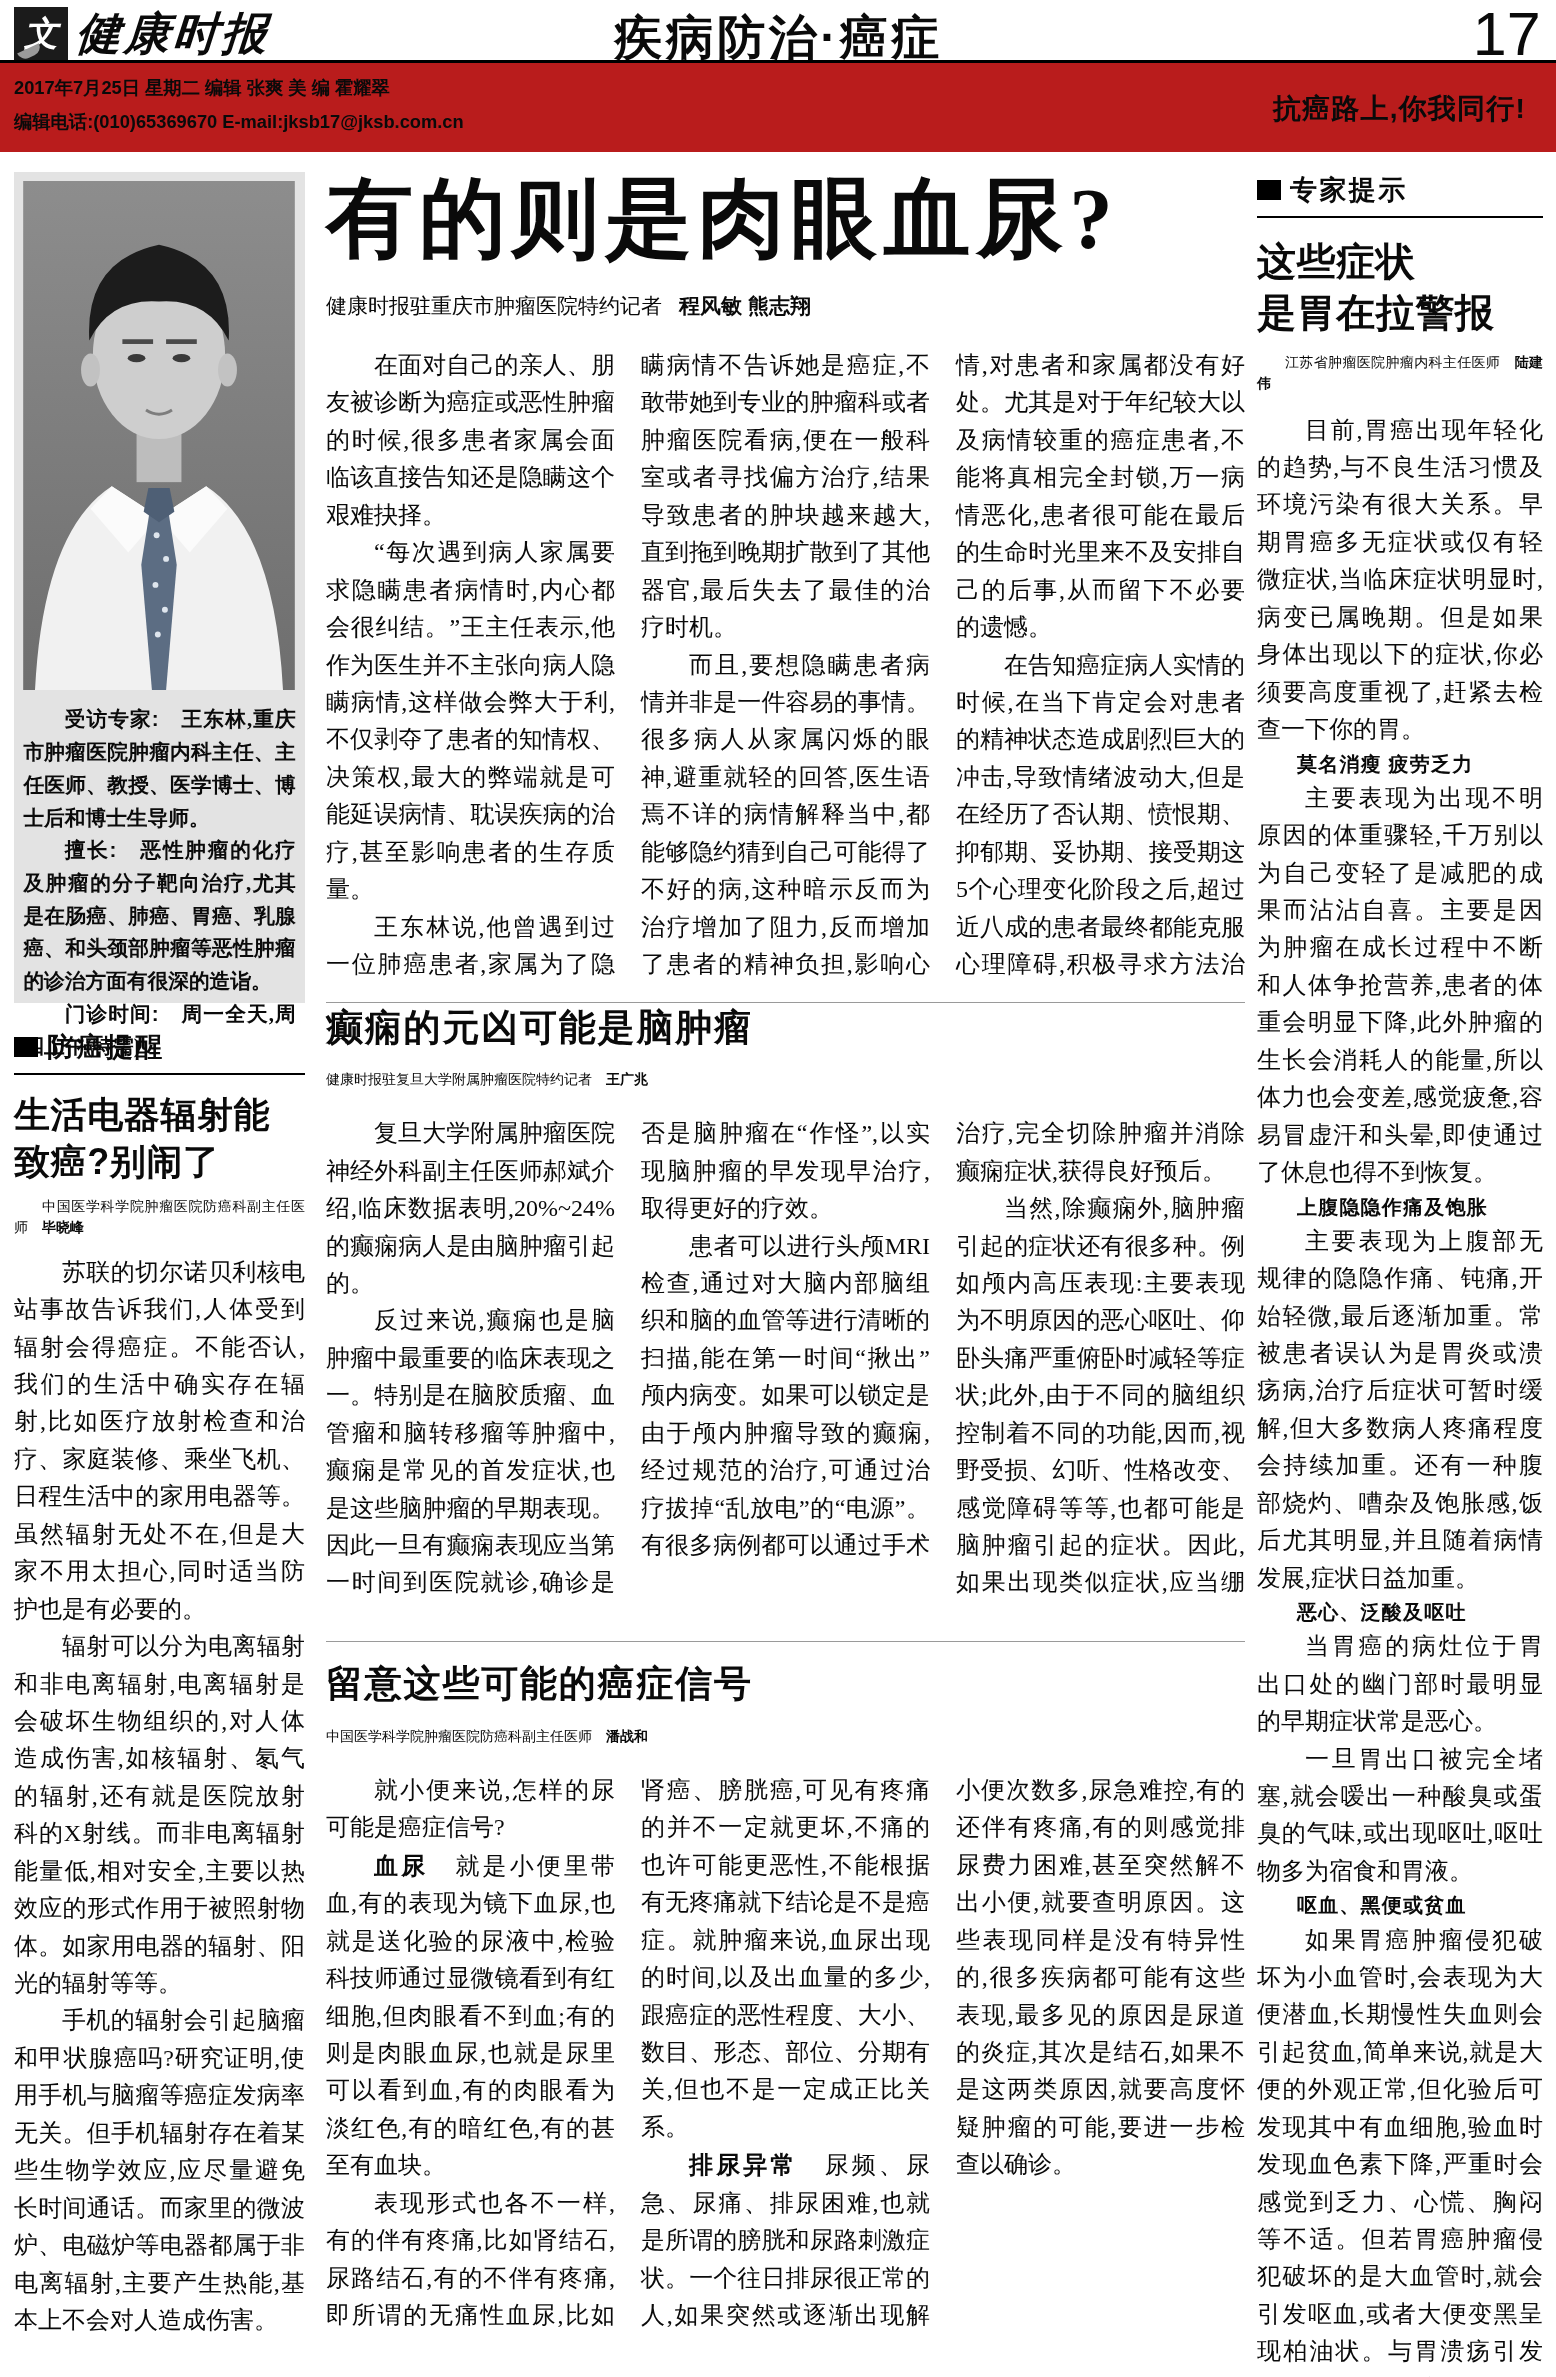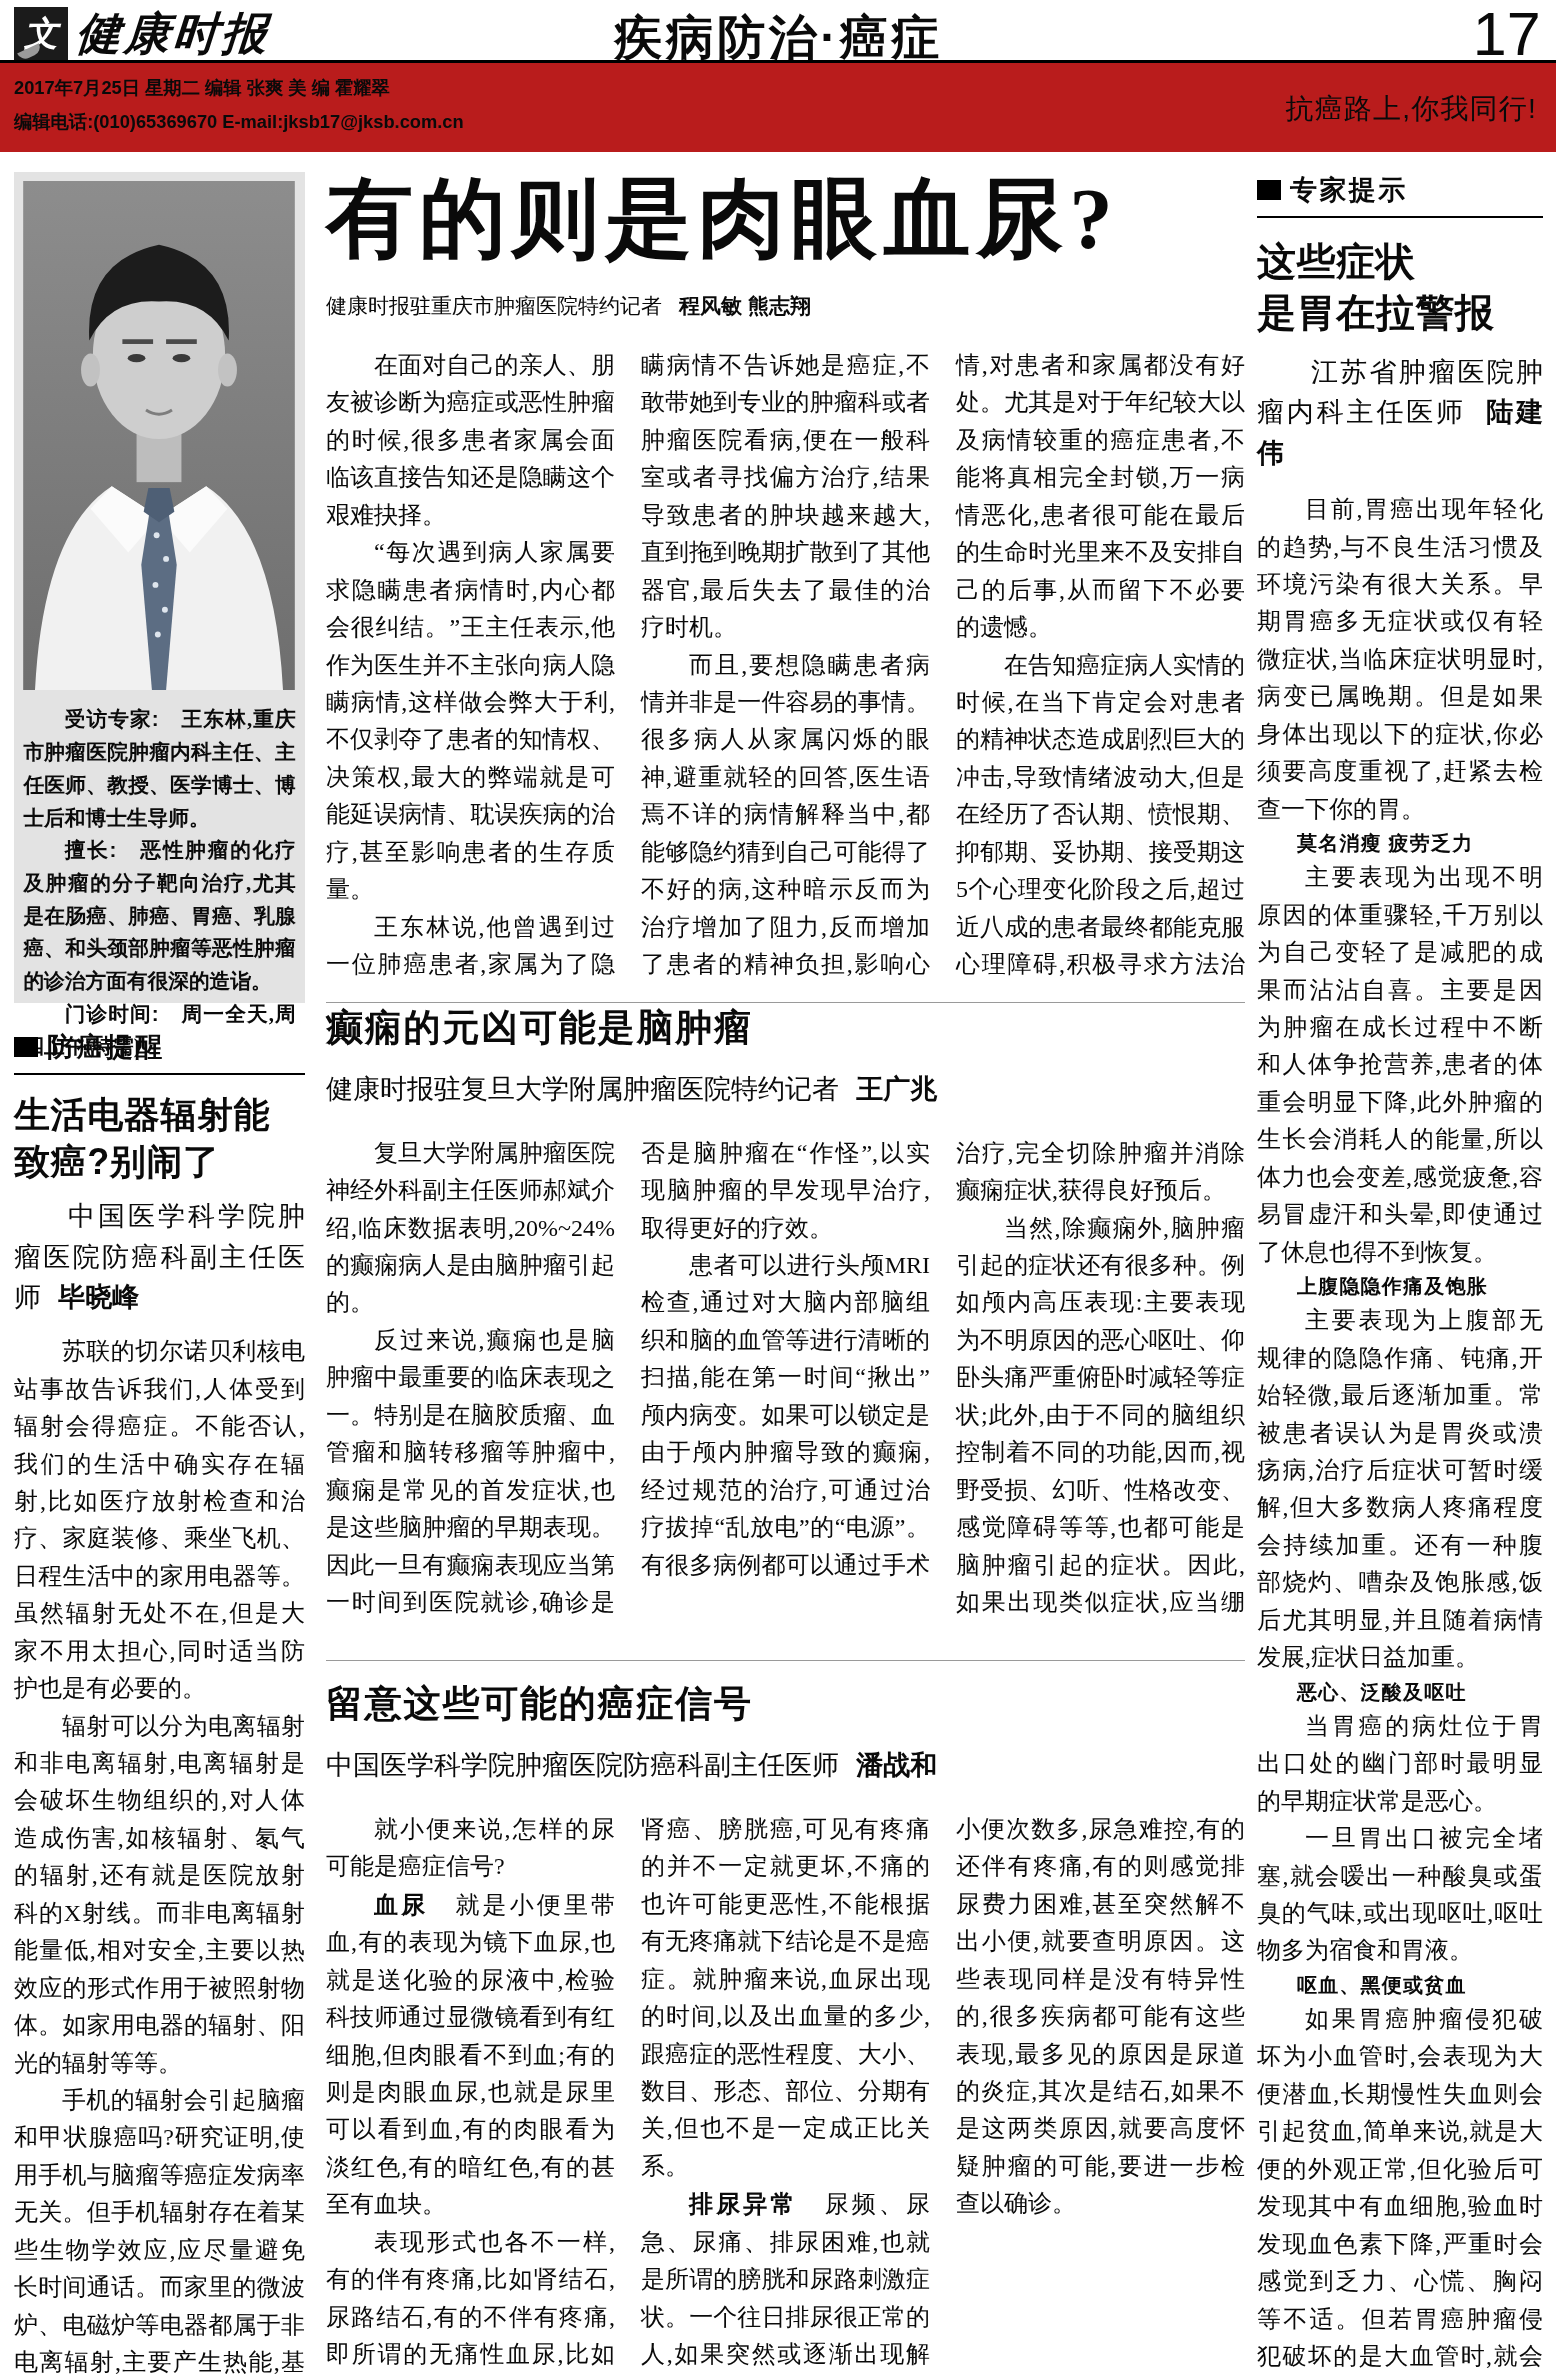--- a/index.html
+++ b/index.html
@@ -15,29 +15,29 @@
   .logo-script{font-size:45px;font-weight:900;font-style:italic;transform:skewX(-4deg);letter-spacing:3.5px;font-family:"Liberation Serif",serif;}
   .section-title{position:absolute;left:50%;top:2.4px;transform:translateX(-50%);
                  font-size:48px;font-weight:900;font-family:"Liberation Sans",sans-serif;letter-spacing:3.5px;white-space:nowrap;}
   .page-num{position:absolute;right:2.4px;top:-4.7px;font-size:61px;font-weight:400;font-family:"Liberation Sans",sans-serif;}
   .top-rule{position:absolute;top:60px;left:0;width:1557px;height:3px;background:#000;}
 
   
   .band{position:absolute;top:63px;left:0;width:1557px;height:89px;background:#b91c1c;}
   .band-left{position:absolute;left:14px;top:8.3px;font-family:"Liberation Sans",sans-serif;
              font-weight:700;font-size:18.3px;line-height:1.85;white-space:pre-line;}
-  .slogan{position:absolute;right:20px;top:27px;font-family:"Liberation Sans",sans-serif;
-          font-weight:400;font-size:28px;letter-spacing:1.2px;}
+  .slogan{position:absolute;right:31px;top:27px;font-family:"Liberation Sans",sans-serif;
+          font-weight:700;font-size:28px;letter-spacing:1.2px;}
 
   
   .para{margin:0;text-indent:2em;text-align:justify;font-size:24px;line-height:1.56;}
   .subhead{margin:0;text-indent:2em;text-align:justify;font-size:20px;line-height:1.56;
            font-weight:700;font-family:"Liberation Sans",sans-serif;letter-spacing:1.2px;}
   .lead{font-weight:700;font-family:"Liberation Sans",sans-serif;}
-  .byline{font-size:27px;margin:0;line-height:1.5;}
+  .byline{font-size:14px;margin:0;line-height:1.5;}
   .byline .names{font-weight:700;font-family:"Liberation Sans",sans-serif;margin-left:10.6px;}
   .kicker{display:flex;align-items:center;gap:9.4px;border-bottom:2.4px solid #000;padding-bottom:8.3px;
           font-family:"Liberation Sans",sans-serif;font-weight:900;font-size:27px;letter-spacing:2.4px;}
   .kicker .sq{width:23.6px;height:20px;background:#000;display:inline-block;}
 
   
   .sidebar{position:absolute;left:14px;top:172px;width:291px;height:831px;background:#e3e3e3;box-sizing:border-box;padding:9.4px;}
   .photo{width:272px;height:509px;display:block;}
   .profile{margin-top:13px;}
   .profile .para{font-size:20.7px;line-height:1.58;font-weight:600;}

